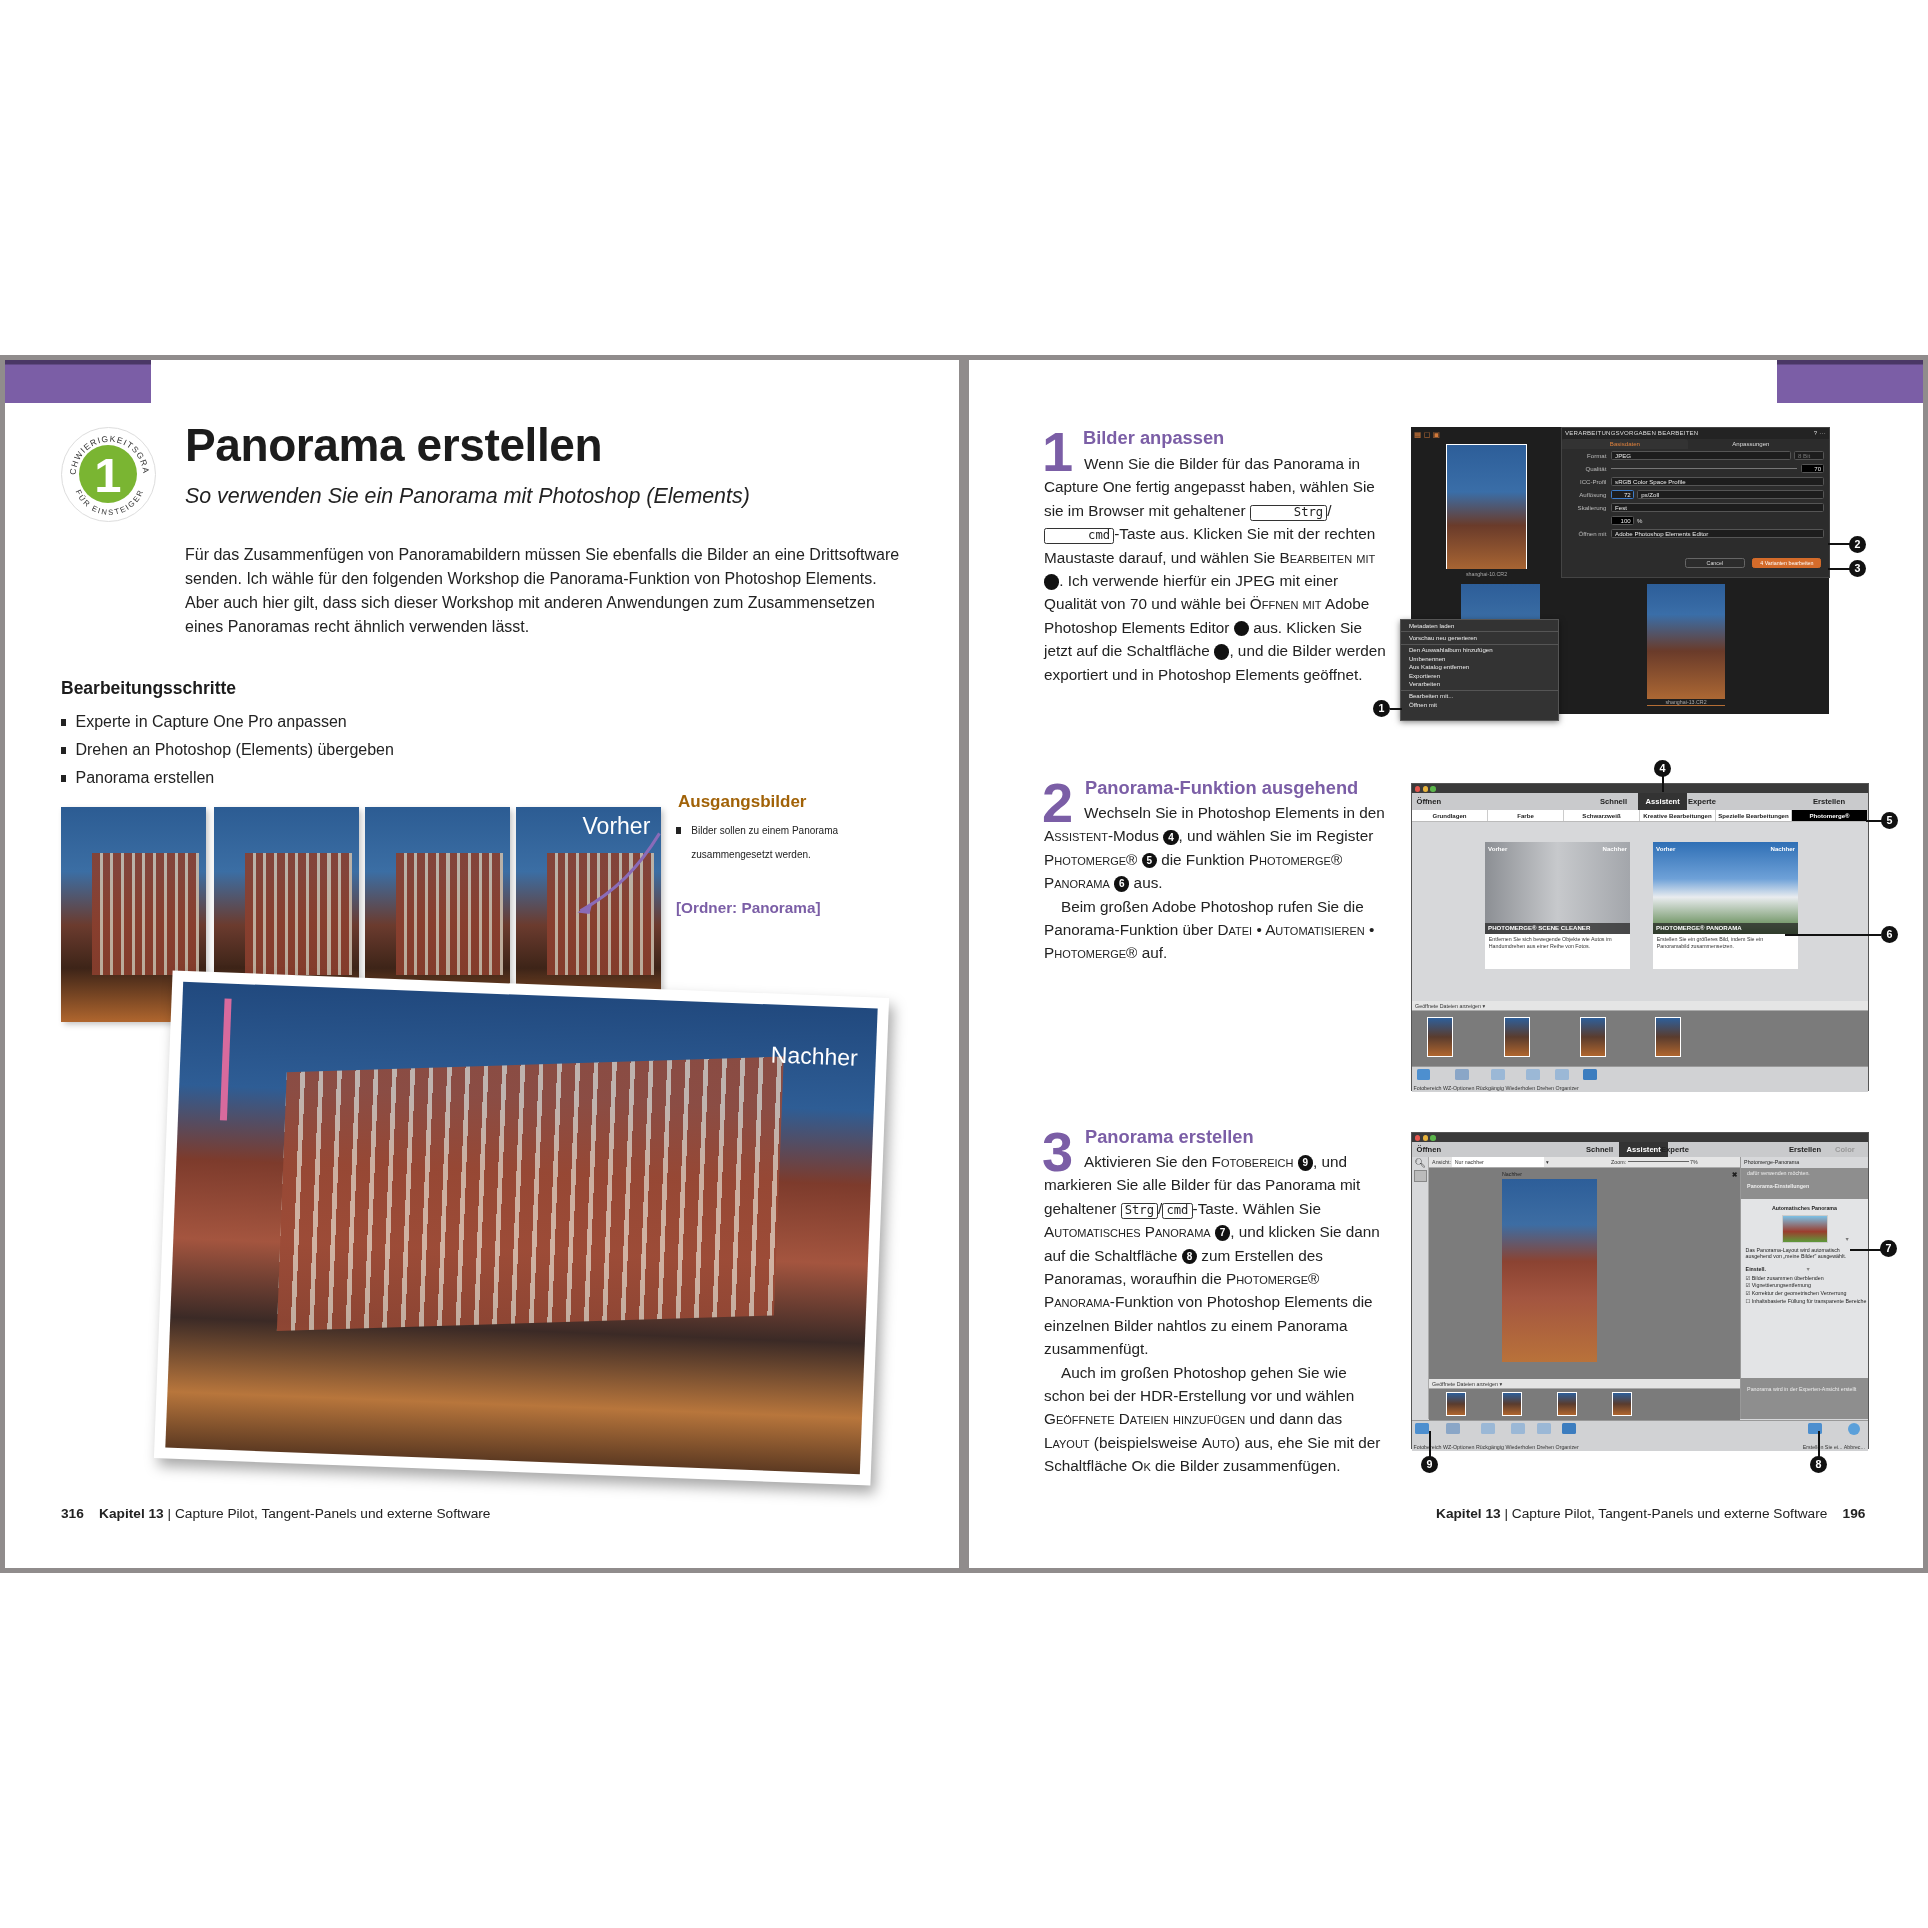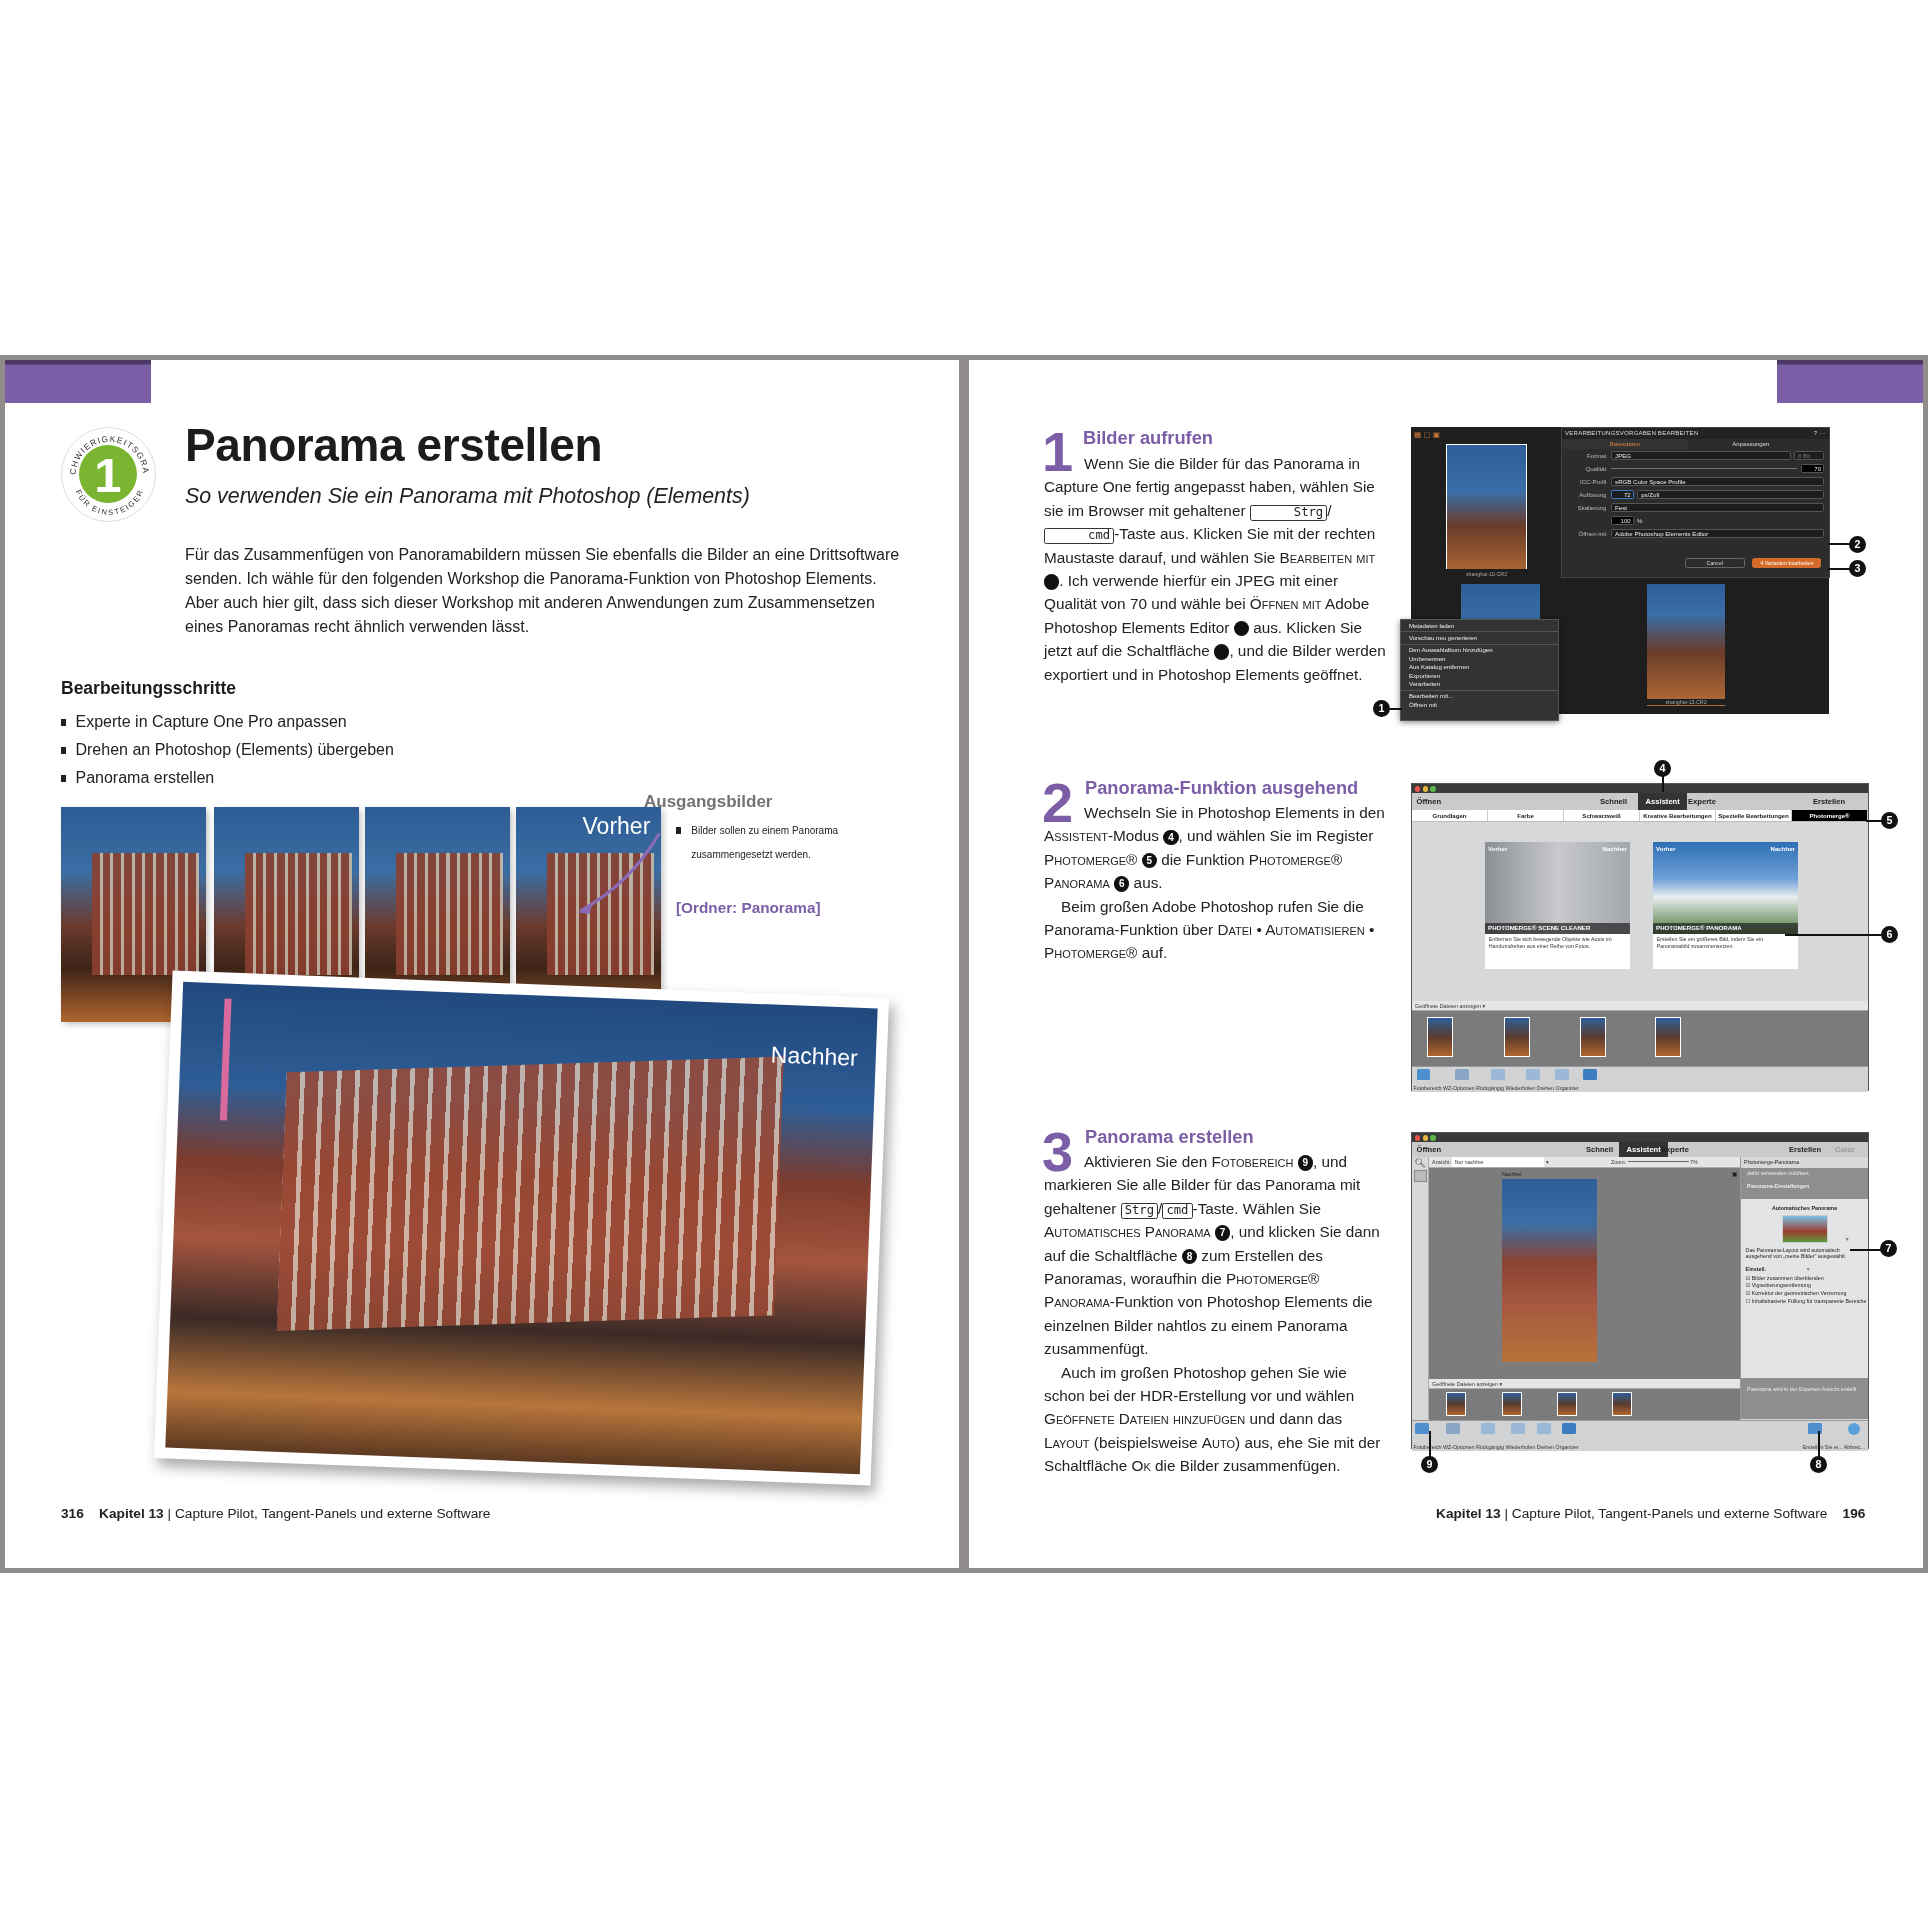--- a/index.html
+++ b/index.html
@@ -17,21 +17,21 @@
 .badge svg{position:absolute;left:0;top:0}
 h1.title{left:185px;top:418px;font:bold 46px "Liberation Sans",sans-serif;color:#1c1c1c;letter-spacing:-0.4px}
 .subtitle{left:185px;top:484px;font:italic 21.4px "Liberation Sans",sans-serif;color:#222}
 .intro{left:185px;top:543px;width:717px;font-size:16px;line-height:24px;color:#222}
 .steps-h{left:61px;top:678px;font:bold 17.5px "Liberation Sans",sans-serif;color:#1c1c1c}
 .steps{left:61px;top:708px;font-size:16px;line-height:28px;list-style:none}
 .steps li::before{content:"";display:inline-block;width:5.3px;height:6.9px;background:#222;margin-right:9.2px;vertical-align:1.5px}
 .thumb{position:absolute;top:807px;width:145px;height:215px;background:linear-gradient(180deg,#2c5c93 0%,#3b6ea4 30%,#6b3b2e 55%,#3d2418 75%,#b0662e 100%);box-shadow:3.1px 3.1px 6.1px rgba(0,0,0,.25)}
 .thumb .bld{position:absolute;left:30.5px;top:46px;width:107px;height:122px;background:repeating-linear-gradient(90deg,#8b3f2e 0 7.6px,#c8b9a8 7.6px 10.7px);opacity:.9}
 .vorher{position:absolute;right:10.7px;top:6.1px;font-size:23px;color:#fff}
-.aus-h{left:644px;top:792px;font:bold 17px "Liberation Sans",sans-serif;color:#737373}
+.aus-h{left:678px;top:792px;font:bold 17px "Liberation Sans",sans-serif;color:#a16207}
 .aus-list{left:676px;top:819px;width:198px;font-size:10px;line-height:24px;list-style:none}
 .aus-list li{padding-left:15.3px;position:relative}
 .aus-list li::before{content:"";position:absolute;left:0;top:8.4px;width:5.3px;height:6.9px;background:#222}
 .ordner{left:676px;top:899px;font:bold 15.3px "Liberation Sans",sans-serif;color:#7b5ea6}
 .bigphoto{left:163px;top:984px;width:717px;height:488px;background:#fff;padding:10.7px;transform:rotate(2.2deg);box-shadow:4.6px 7.6px 13.7px rgba(0,0,0,.35)}
 .bigphoto .img{width:100%;height:100%;background:linear-gradient(180deg,#21497e 0%,#2e5d95 22%,#7d3b2c 38%,#a4553f 55%,#3b2a26 72%,#b8763c 88%,#5d3a22 100%);position:relative;overflow:hidden}
 .bigphoto .facade{position:absolute;left:107px;top:69px;width:496px;height:259px;background:repeating-linear-gradient(90deg,#9b4a36 0 13.7px,#d9c3b4 13.7px 18.3px);opacity:.85;transform:skewY(-4deg)}
 .bigphoto .tower{position:absolute;left:42px;top:15.3px;width:7.6px;height:122px;background:#d86a9d}
 .nachher{position:absolute;right:18.3px;top:37px;font-size:23px;color:#fff}
 .foot{top:1506px;font-size:13.7px;color:#222}
@@ -151,21 +151,21 @@
     <div class="nachher">Nachher</div>
   </div>
 </div>
 
 <div class="abs foot" style="left:61px">
   <b>316</b>&nbsp;&nbsp;&nbsp;
   <b>Kapitel 13</b> | <span>Capture Pilot, Tangent-Panels und externe Software</span>
 </div>
 
 <div class="abs step-num" style="left:1042px;top:424px">1</div>
-<div class="abs step-h" style="left:1083px;top:427px">Bilder aufrufen</div>
+<div class="abs step-h" style="left:1083px;top:427px">Bilder anpassen</div>
 <div class="abs step-body" style="left:1044px;top:452px;width:343px;text-indent:40px"><span>Wenn Sie die Bilder für das Panorama in Capture One fertig angepasst haben, wählen Sie sie im Browser mit gehaltener </span><span class="key">Strg</span>/<span class="key">cmd</span><span>-Taste aus. Klicken Sie mit der rechten Maustaste darauf, und wählen Sie </span><span class="sc">Bearbeiten mit</span> <span class="num">1</span><span>. Ich verwende hierfür ein JPEG mit einer Qualität von 70 und wähle bei </span><span class="sc">Öffnen mit</span><span> Adobe Photoshop Elements Editor </span><span class="num">2</span><span> aus. Klicken Sie jetzt auf die Schaltfläche </span><span class="num">3</span><span>, und die Bilder werden exportiert und in Photoshop Elements geöffnet.</span></div>
 
 <div class="abs ss1">
   <div class="abs" style="left:3.1px;top:3.1px;font-size:7.6px;color:#d47a3a">▦ ▢ ▣</div>
   <div class="sel"></div>
   <div class="fname">shanghai-10.CR2</div>
   <div class="t3"></div>
   <div class="t2"></div>
   <div class="abs" style="left:236px;top:272px;width:78px;font-size:5.3px;color:#aaa;text-align:center;background:#1e1e1e">shanghai-13.CR2</div>
   <div class="dlg">

